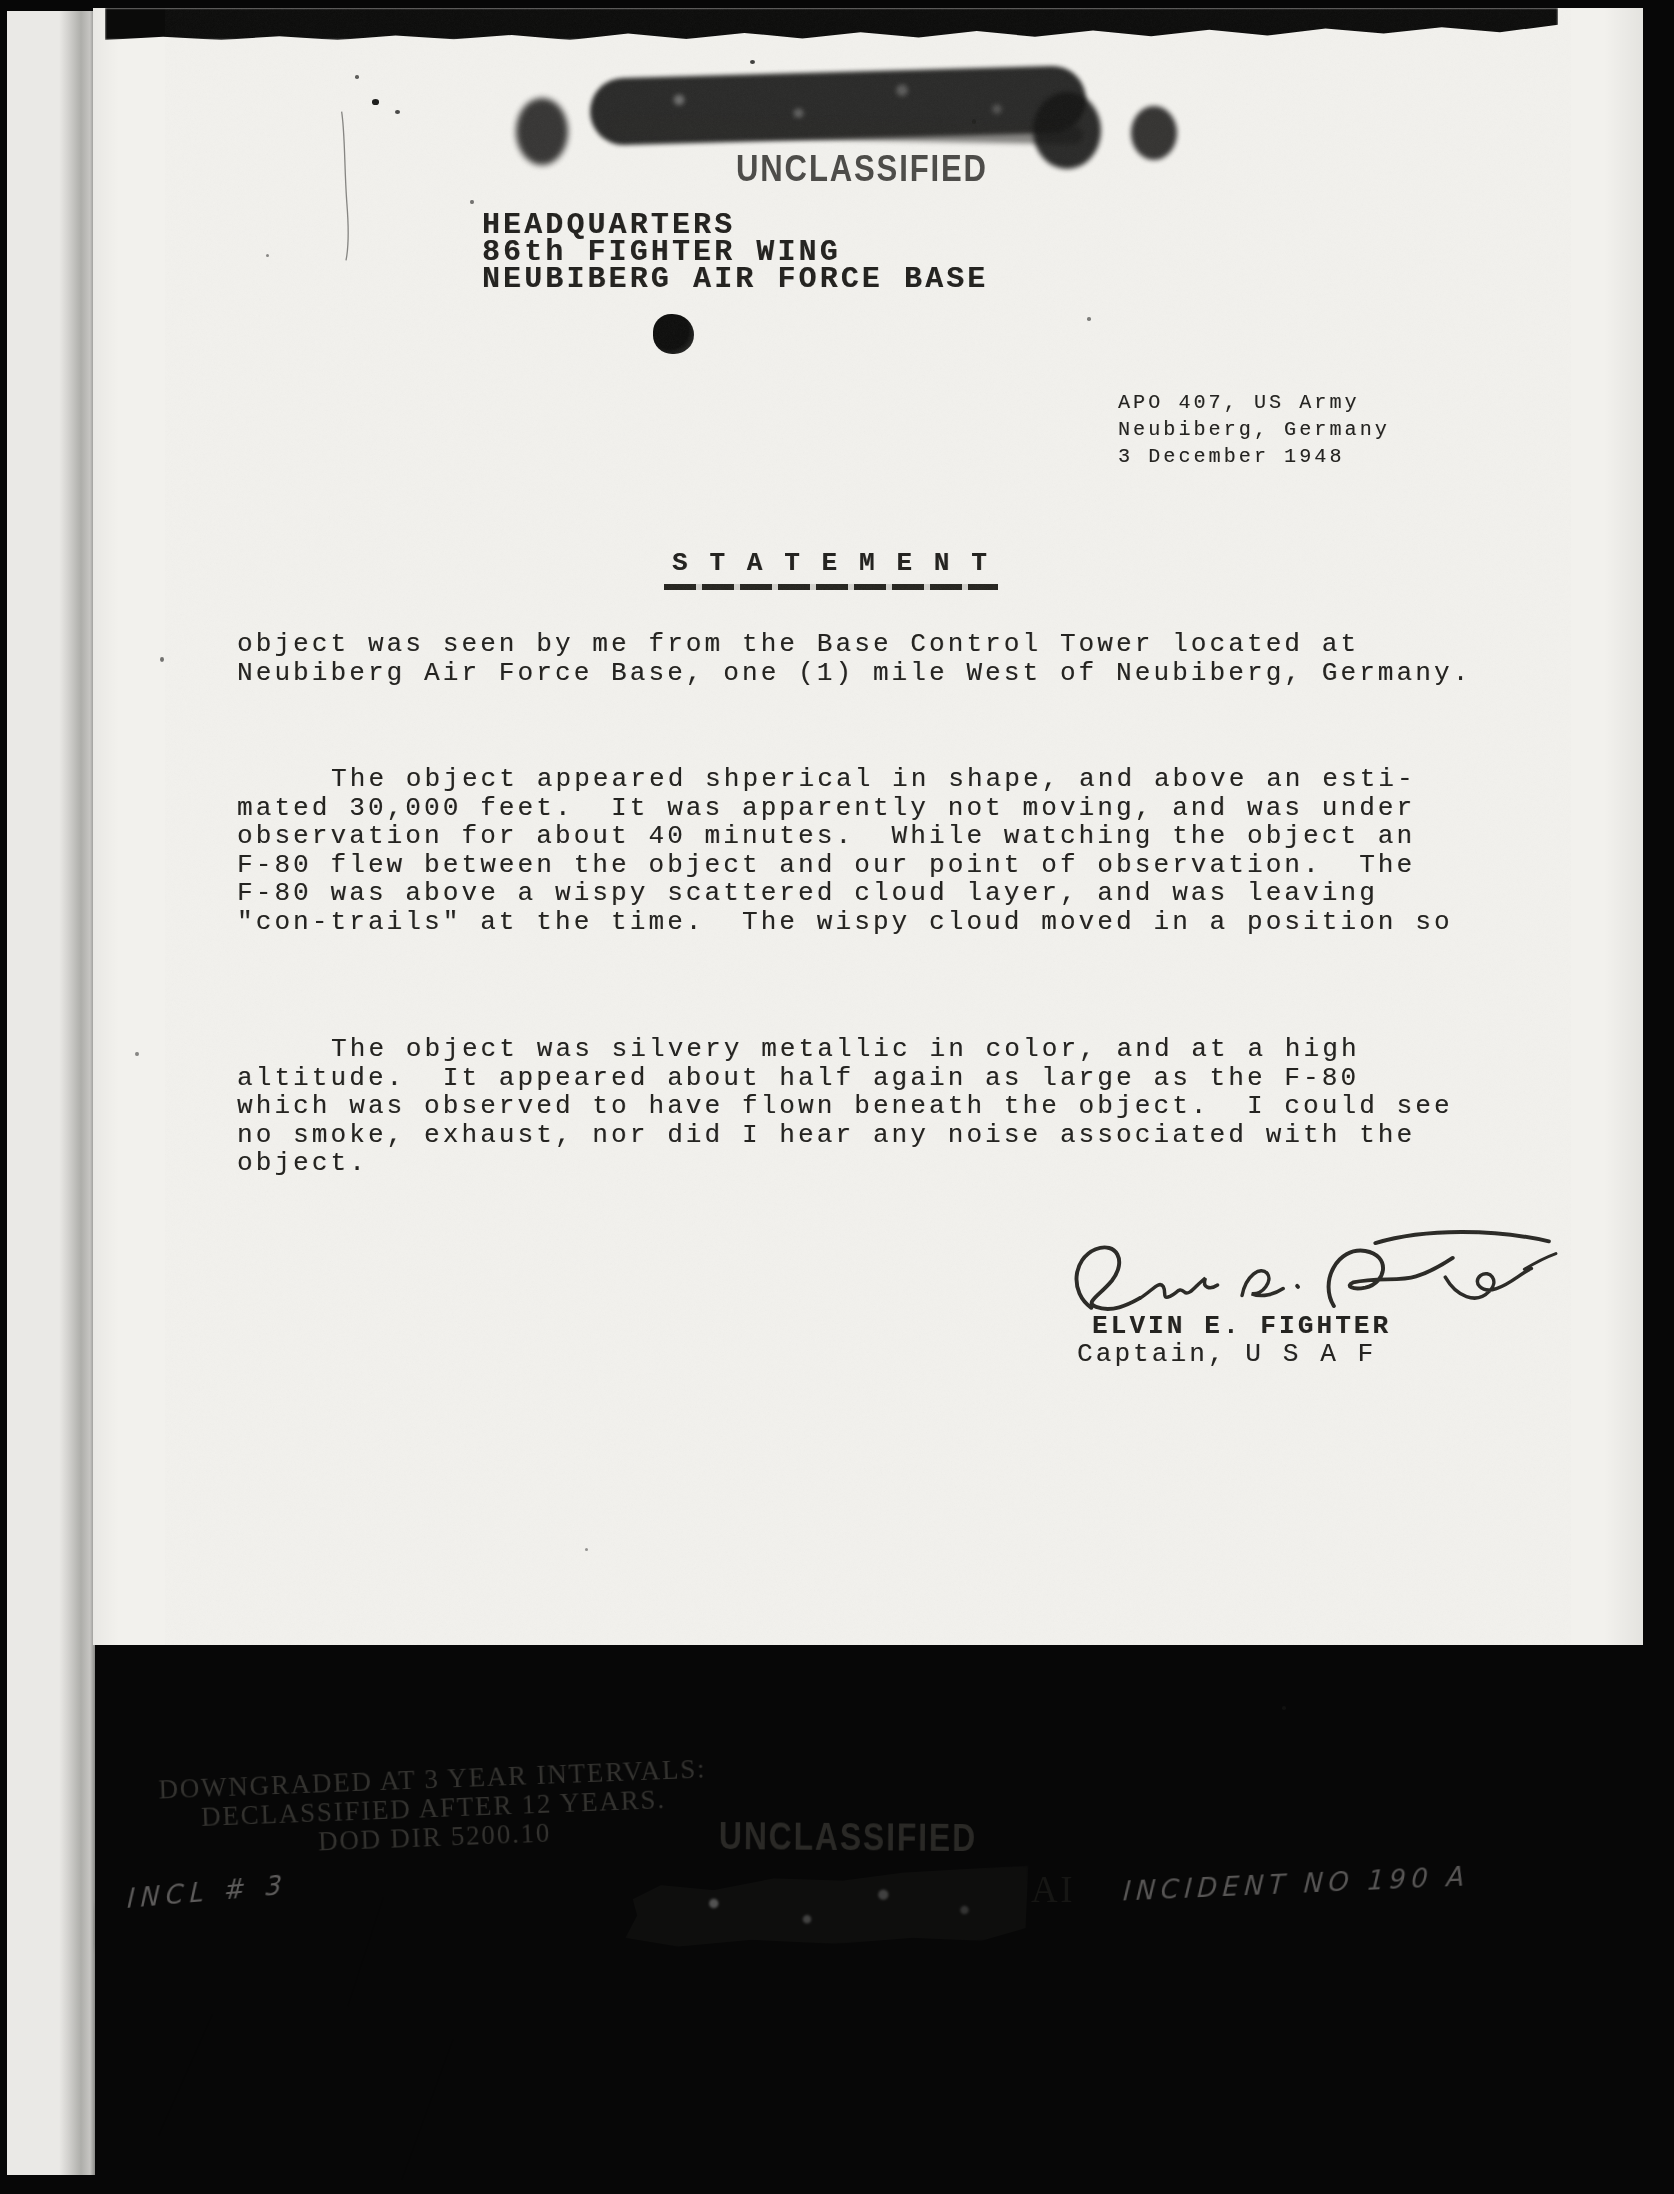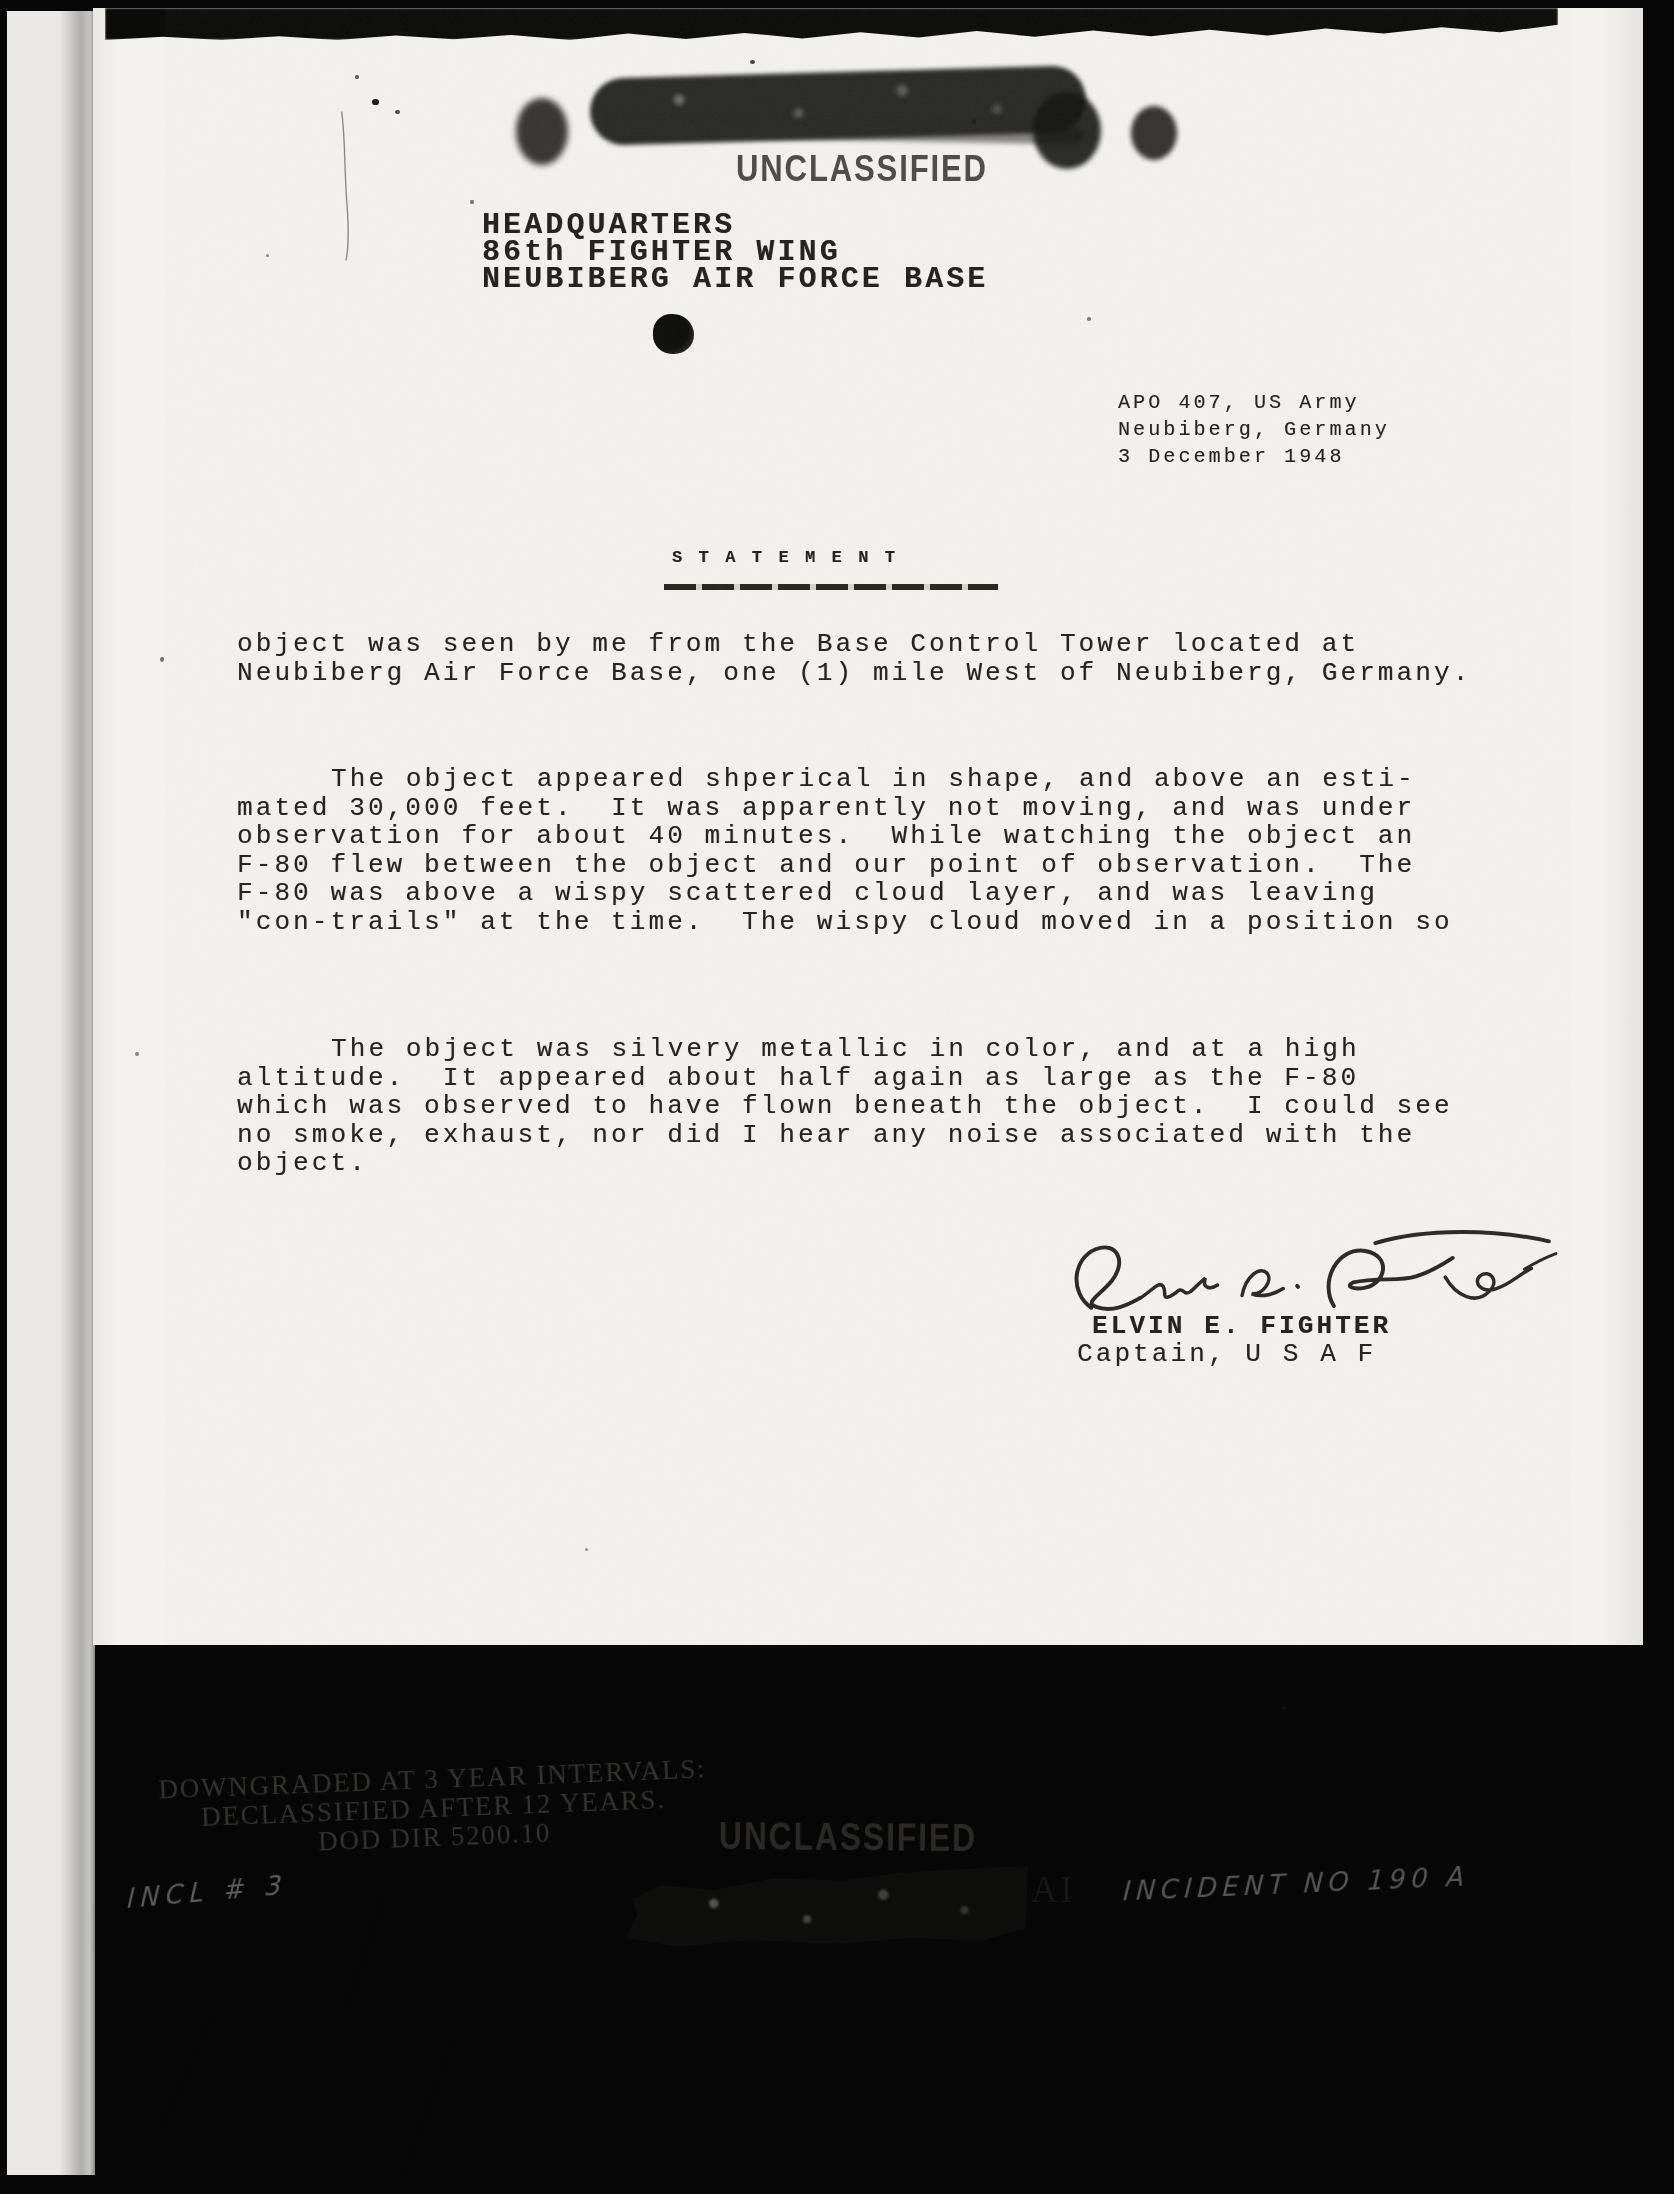--- a/index.html
+++ b/index.html
@@ -63,21 +63,21 @@
   }
   .type{color:#21201d;text-shadow:0.4px 0 0 rgba(40,40,40,.35);filter:blur(0.1px);}
   .hdr{
     position:absolute;left:389px;top:204px;width:720px;text-align:left;
     font-size:30px;line-height:27px;letter-spacing:3.1px;font-weight:700;
   }
   .addr{
     position:absolute;left:1011px;top:381px;font-size:20px;line-height:27px;letter-spacing:3.1px;margin-left:14px;
   }
   .title{
-    position:absolute;left:579px;top:540px;font-size:17px;letter-spacing:3.1px;font-weight:700;white-space:pre;text-align:right;
+    position:absolute;left:579px;top:540px;font-size:26px;letter-spacing:3.1px;font-weight:700;white-space:pre;text-align:right;
   }
   .title-underline{
     position:absolute;left:571px;top:576px;width:334px;height:5.7px;
     background:repeating-linear-gradient(90deg,#25241f 0 32px,rgba(37,36,31,.15) 32px 38px);
     filter:blur(0.4px);
   }
   .para{position:absolute;font-size:26px;line-height:28.5px;letter-spacing:3.1px;}
   .p1{left:144px;top:622px;}
   .p2{left:144px;top:757px;}
   .p3{left:144px;top:1027px;}

